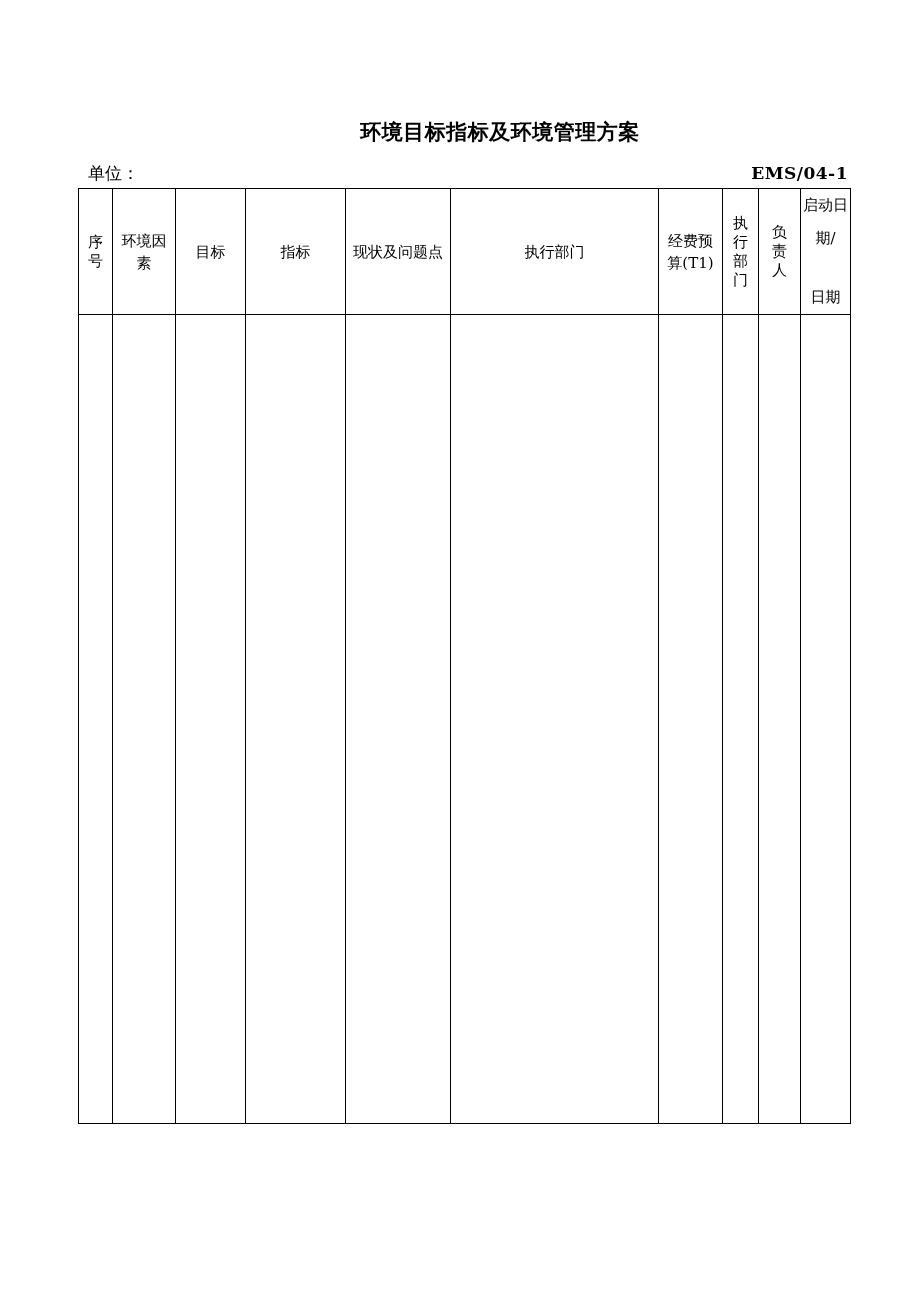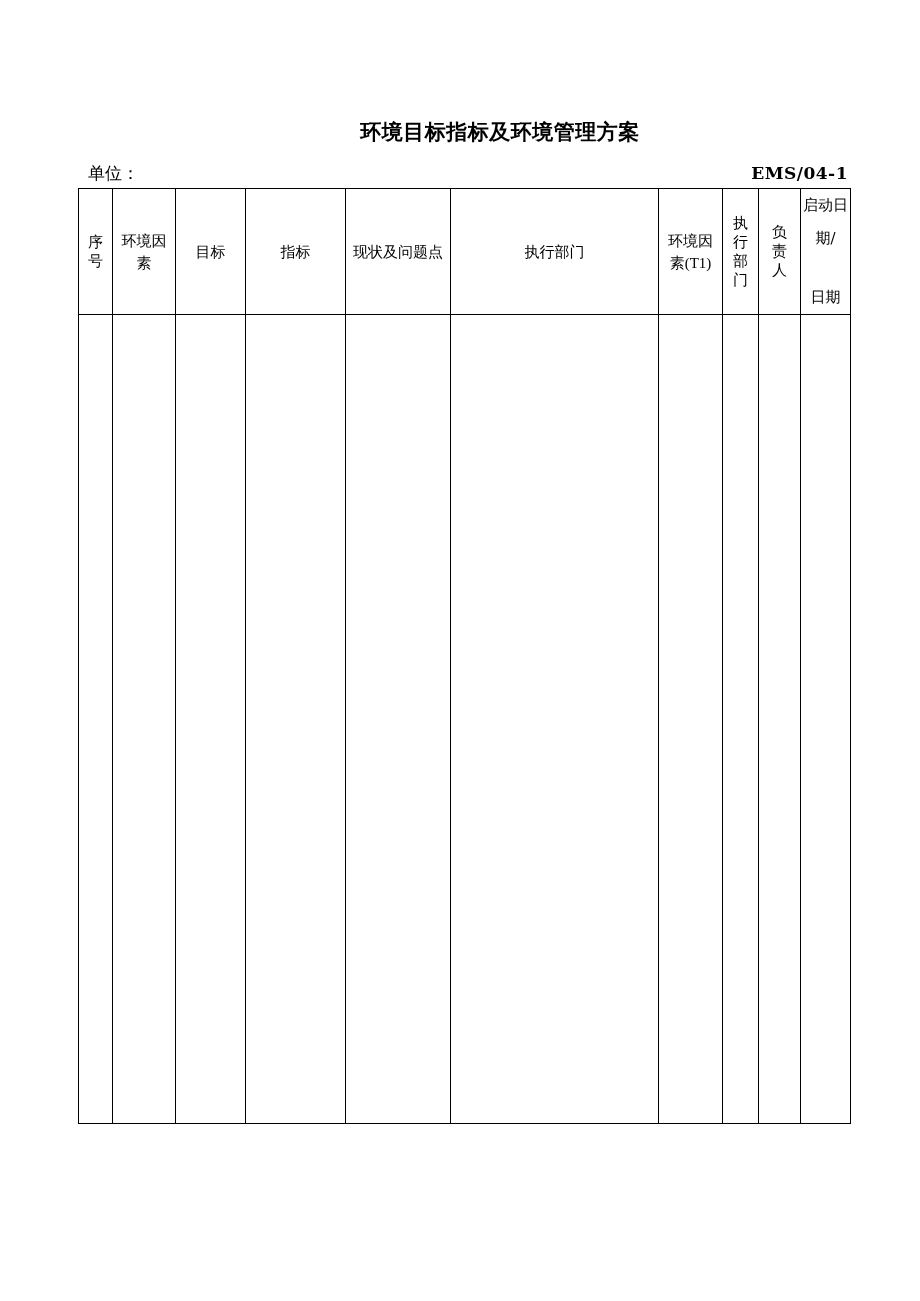--- a/index.html
+++ b/index.html
@@ -108,21 +108,20 @@
     word-break: break-all;
     margin: 0 auto;
   }
   .vert-2 { width: 1.1em; }
   .vert-3 { width: 1.1em; }
 
   
   .wrap2 {
     display: block;
     line-height: 22px;
-    font-family: Liberation Serif, serif;
   }
 
   
   .stack-date {
     display: block;
     line-height: 33px;
   }
   .stack-date .gap {
     display: block;
     height: 26px;
@@ -173,21 +172,21 @@
           <span class="cell-inner">指标</span>
         </td>
         <td>
           <span class="cell-inner">现状及问题点</span>
         </td>
         <td>
           <span class="cell-inner">执行部门</span>
         </td>
         <td>
           <span class="cell-inner">
-              <span class="wrap2">环境因素(T1)</span>
+              <span class="wrap2">经费预算(T1)</span>
             </span>
         </td>
         <td>
           <span class="cell-inner">
               <span class="vert vert-2">执行部门</span>
             </span>
         </td>
         <td>
           <span class="cell-inner">
               <span class="vert vert-3">负责人</span>

